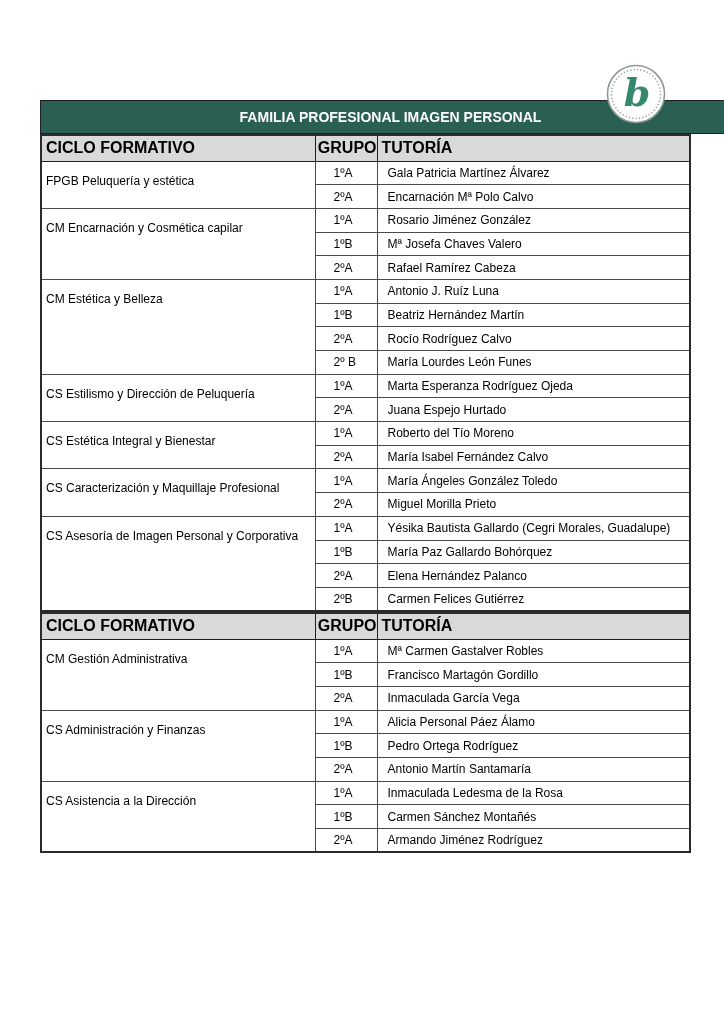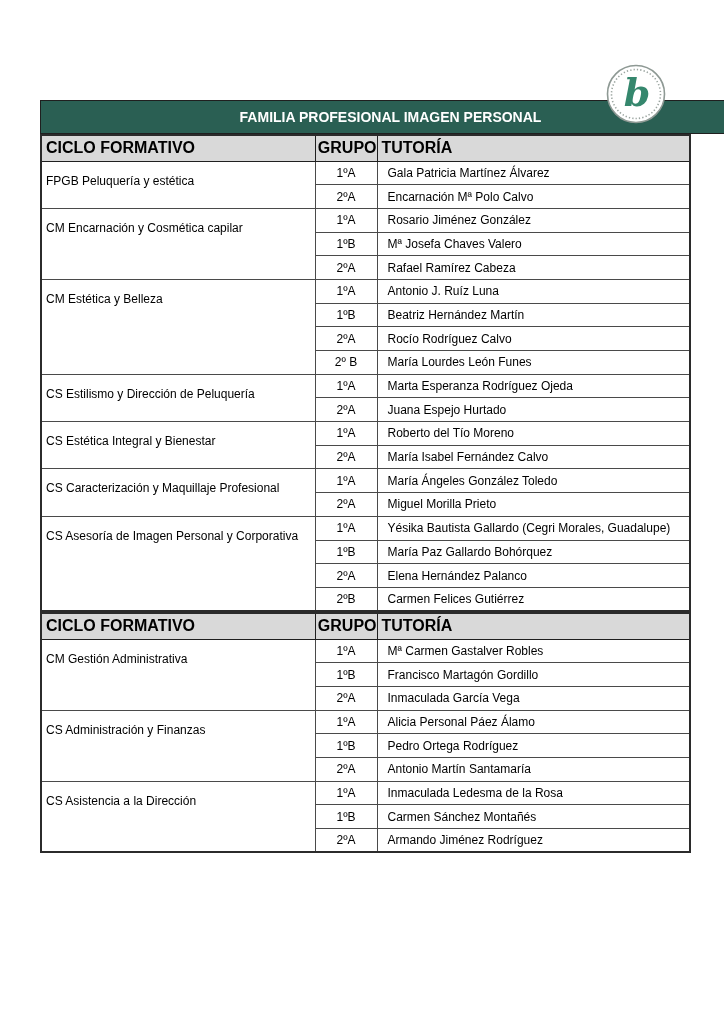--- a/index.html
+++ b/index.html
@@ -34,21 +34,21 @@
     background:var(--colhead);border:1px solid var(--border-dark);
     font-size:16px;font-weight:bold;text-align:left;
     height:26px;padding:1px 4px;white-space:nowrap;overflow:hidden;
   }
   th.center{text-align:right;padding:1px 0;}
   td{
     border:1px solid var(--border);font-size:12px;
     height:23.7px;padding:1px 4px;overflow:hidden;
   }
   td.ciclo{vertical-align:top;padding-top:12px;line-height:1.25;}
-  td.grupo{text-align:center;vertical-align:middle;padding:1px 6px;white-space:nowrap;}
+  td.grupo{vertical-align:middle;padding:1px 18px;white-space:nowrap;}
   td.tutor{vertical-align:middle;padding-left:10px;white-space:nowrap;}
   .logo{position:absolute;left:606px;top:64px;width:60px;height:60px;z-index:5;}
 </style>
 </head>
 <body>
 
 <div class="logo">
   <svg width="60" height="60" viewBox="0 0 60 60">
     <circle cx="30" cy="30" r="28.5" fill="#ffffff" stroke="#8E9994" stroke-width="1.6"></circle>
     <circle cx="30" cy="30" r="24.5" fill="none" stroke="#9AA49F" stroke-width="1.6" stroke-dasharray="1.3 2.1"></circle>

